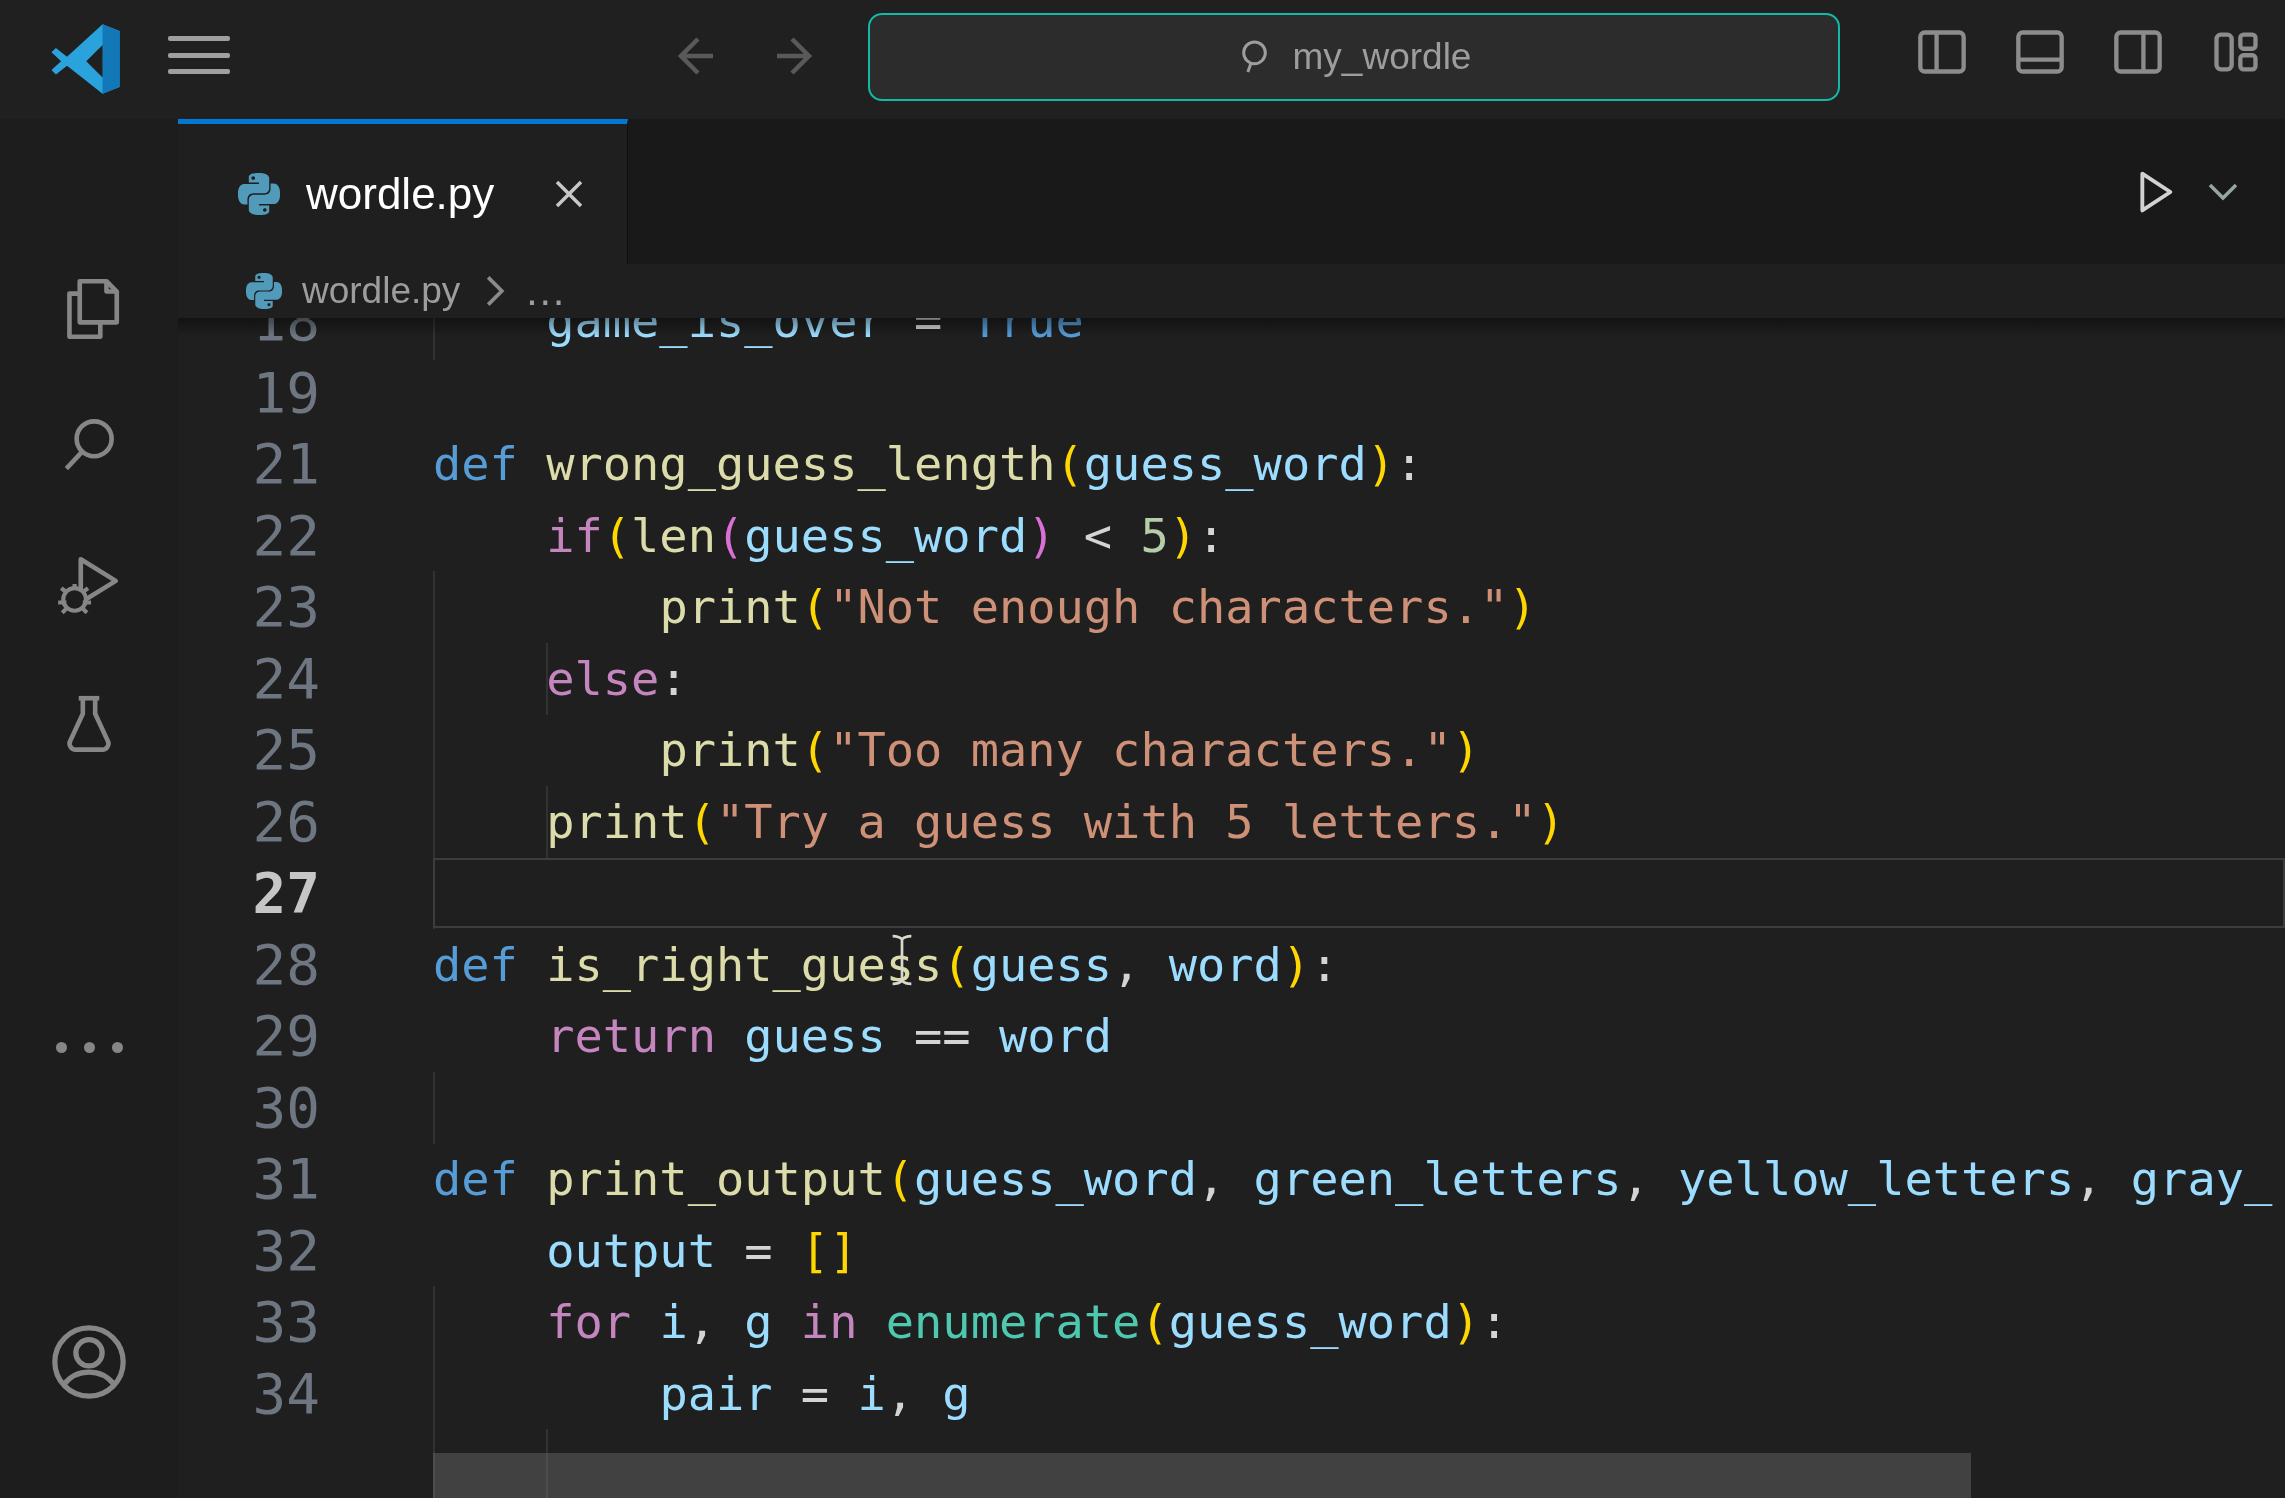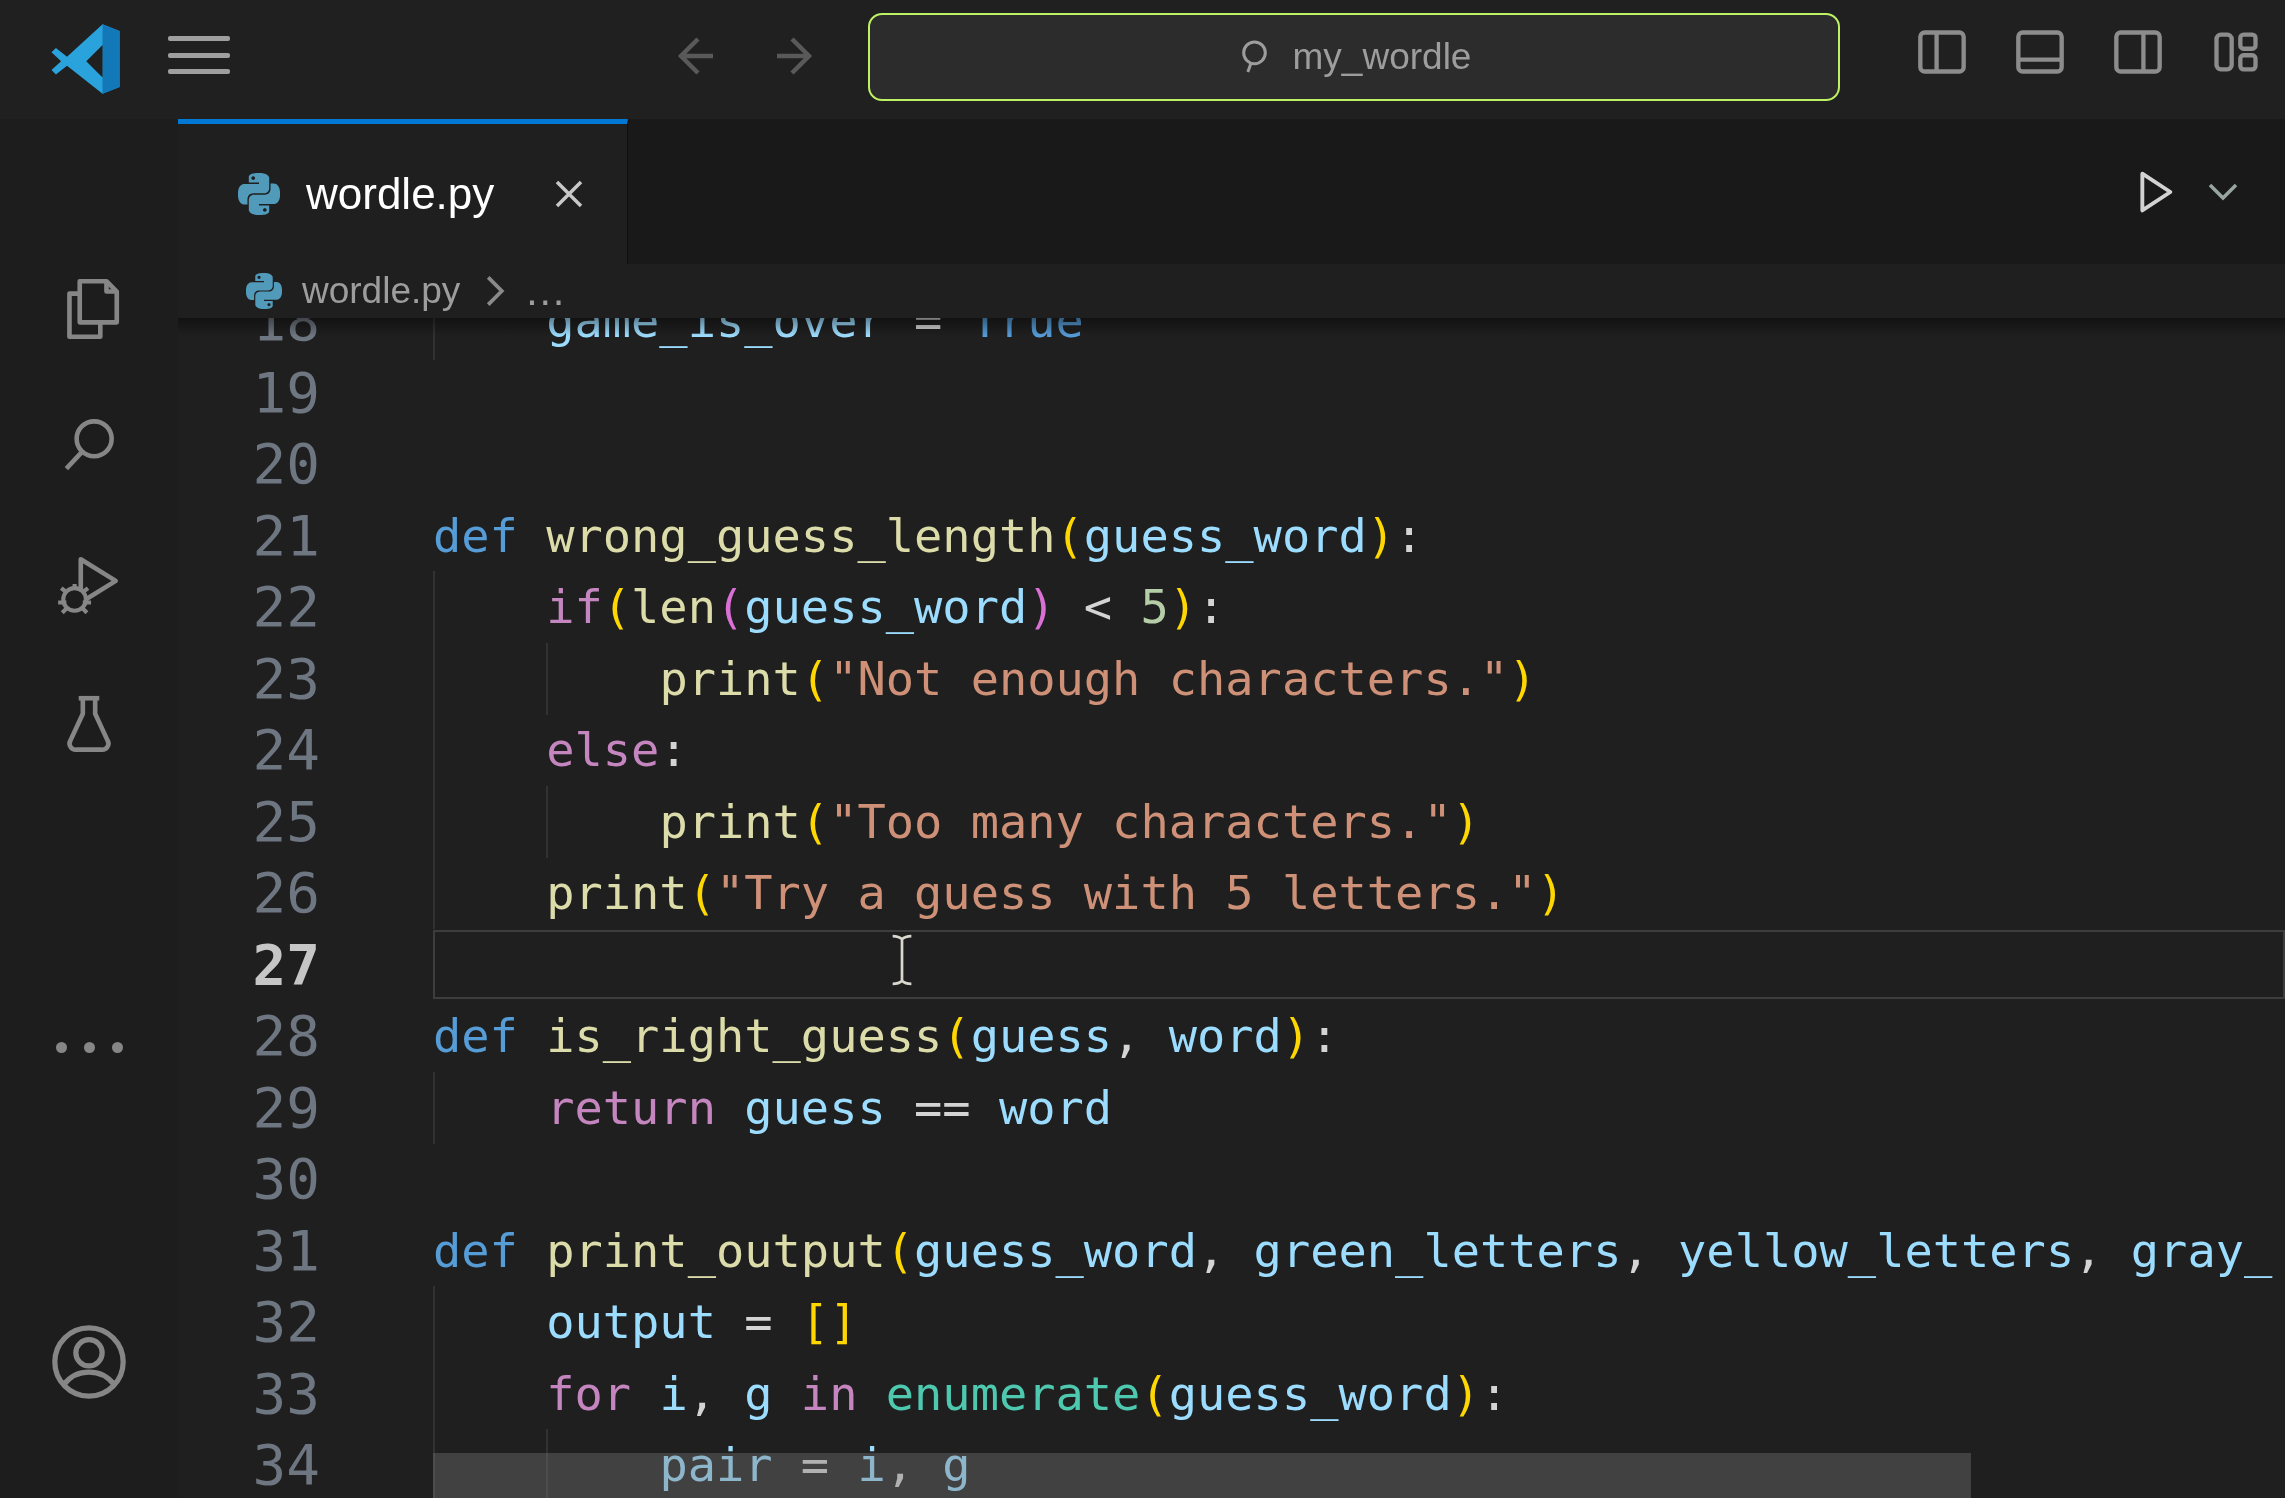--- a/index.html
+++ b/index.html
@@ -6,21 +6,21 @@
   #app{position:relative;width:2285px;height:1498px;overflow:hidden;
        background:var(--c-bg);font-family:"Liberation Sans",sans-serif;
        -webkit-font-smoothing:antialiased;}
   
   .titlebar{position:absolute;left:0;top:0;width:2285px;height:119px;background:var(--c-bg_title);}
   .logo{position:absolute;left:50px;top:22px;width:74px;height:74px;}
   .hamburger{position:absolute;left:168px;top:36px;width:62px;height:38px;display:flex;flex-direction:column;justify-content:space-between;}
   .hamburger i{display:block;height:5px;border-radius:2px;background:#9f9f9f;}
   .navarrow{position:absolute;top:28px;width:56px;height:56px;}
   .navback{left:668px}.navfwd{left:766px}
-  .cmdcenter{position:absolute;left:868px;top:13px;width:968px;height:84px;border:2px solid #bef264;
+  .cmdcenter{position:absolute;left:868px;top:13px;width:968px;height:84px;border:2px solid #14b8a6;
      border-radius:14px;background:#2c2c2c;display:flex;align-items:center;justify-content:center;gap:16px;color:#9d9d9d;font-size:37px;}
   .tr-icons{position:absolute;left:1916px;top:26px;display:flex;gap:46px;}
   .tr-icons svg{width:52px;height:52px;}
   
   .activitybar{position:absolute;left:0;top:119px;width:178px;height:1379px;background:var(--c-bg_activity);}
   .ab-ic{position:absolute;left:50%;transform:translateX(-50%);width:72px;height:72px;}
   
   .tabbar{position:absolute;left:178px;top:119px;width:2107px;height:145px;background:var(--c-bg_tabs);}
   .tab{position:absolute;left:0;top:0;width:450px;height:145px;background:var(--c-bg);box-sizing:border-box;
        border-top:5px solid var(--c-accent);border-right:1px solid #101010;display:flex;align-items:center;}
@@ -197,24 +197,20 @@
     <div class="rows">
         <div class="row">
           <span class="ln">18</span>
           <span class="code"><span>    </span><span class="tk-var">game_is_over</span><span class="tk-op"> = </span><span class="tk-kw">True</span></span>
         </div>
         <div class="row">
           <span class="ln">19</span>
           <span class="code"></span>
         </div>
         <div class="row">
-          <span class="ln">20</span>
-          <span class="code"></span>
-        </div>
-        <div class="row">
           <span class="ln">21</span>
           <span class="code"><span class="tk-kw">def</span><span class="tk-op"> </span><span class="tk-fn">wrong_guess_length</span><span class="tk-b1">(</span><span class="tk-var">guess_word</span><span class="tk-b1">)</span><span class="tk-op">:</span></span>
         </div>
         <div class="row">
           <span class="ln">22</span>
           <span class="code"><span>    </span><span class="tk-ctrl">if</span><span class="tk-b1">(</span><span class="tk-fn">len</span><span class="tk-b2">(</span><span class="tk-var">guess_word</span><span class="tk-b2">)</span><span class="tk-op"> &lt; </span><span class="tk-num">5</span><span class="tk-b1">)</span><span class="tk-op">:</span></span>
         </div>
         <div class="row">
           <span class="ln">23</span>
           <span class="code"><span>        </span><span class="tk-fn">print</span><span class="tk-b1">(</span><span class="tk-str">"Not enough characters."</span><span class="tk-b1">)</span></span>

